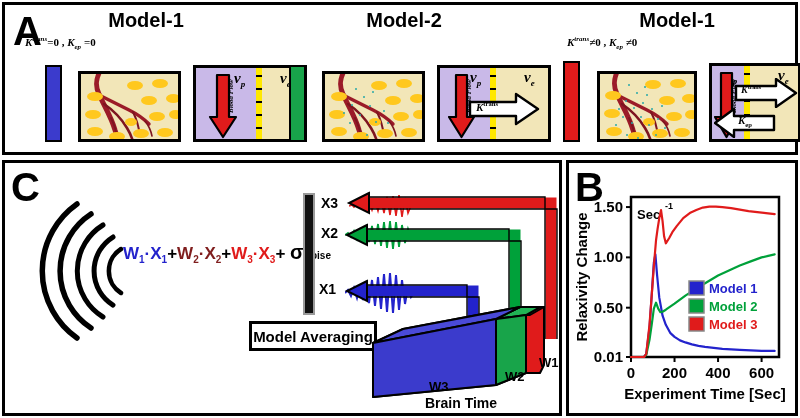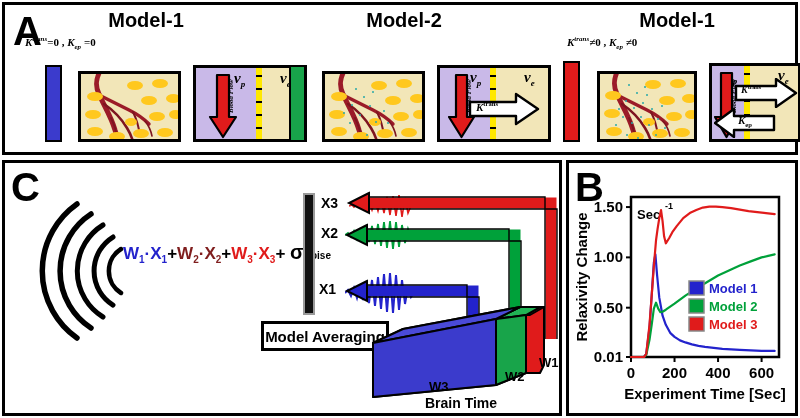--- a/index.html
+++ b/index.html
@@ -325,21 +325,21 @@
       <path d="M74 13 A 68 68 0 0 0 74 127" stroke="#000" stroke-width="5.5" fill="none" stroke-linecap="round"></path>
       <path d="M60 3 A 82 82 0 0 0 60 137" stroke="#000" stroke-width="5.5" fill="none" stroke-linecap="round"></path>
     </svg>
 
     <div class="eqn" style="left:118px;top:78px;">
       <span class="b">W<sub>1</sub>·X<sub>1</sub></span><span class="k">+</span><span class="g">W<sub>2</sub>·X<sub>2</sub></span><span class="k">+</span><span class="r">W<sub>3</sub>·X<sub>3</sub></span><span class="k">+&nbsp;</span><span class="k" style="font-size:20px;">σ</span><span class="k" style="font-size:10px;">Noise</span>
     </div>
 
     <div class="gray-bar" style="left:298px;top:30px;height:122px;"></div>
 
-    <div class="cbox" id="box-avg" style="left:256px;top:158px;width:128px;height:30px;">Model Averaging</div>
+    <div class="cbox" id="box-avg" style="left:244px;top:158px;width:128px;height:30px;">Model Averaging</div>
 
     <div class="xlab" style="left:316px;top:32px;">X3</div>
     <svg class="wave-trace" style="left:344px;top:30px;" width="64" height="26" viewBox="0 0 64 26">
       <path d="M0 13 L3 12 L5 14 L8 11 L11 15 L14 10 L17 16 L20 9 L23 17 L26 8 L29 18 L32 6 L35 20 L38 4 L41 22 L44 3 L47 23 L50 2 L53 24 L56 5 L59 20 L62 13" stroke="#E01B1B" stroke-width="1.6" fill="none"></path>
     </svg>
 
     <div class="xlab" style="left:316px;top:62px;">X2</div>
     <svg class="wave-trace" style="left:340px;top:56px;" width="70" height="32" viewBox="0 0 70 32">
       <path d="M0 16 L3 14 L6 18 L9 12 L12 20 L15 11 L18 21 L21 9 L24 23 L27 7 L30 25 L33 5 L36 27 L39 3 L42 29 L45 2 L48 30 L51 3 L54 28 L57 6 L60 24 L63 10 L66 19 L69 16" stroke="#00A13A" stroke-width="1.8" fill="none"></path>
     </svg>

